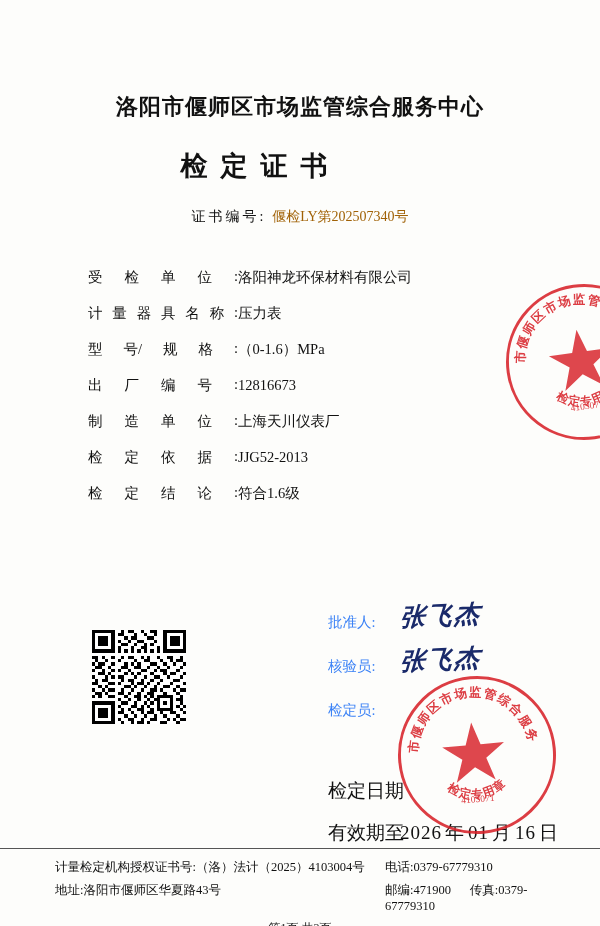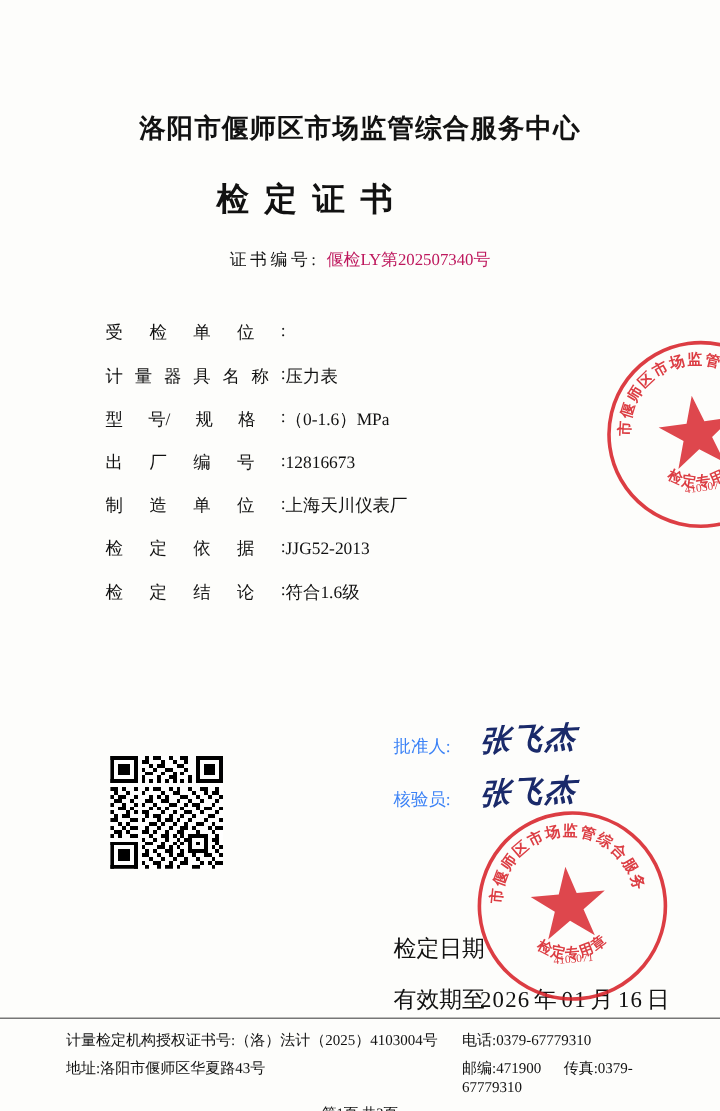--- a/index.html
+++ b/index.html
@@ -54,21 +54,21 @@
     width: 600px;
     text-align: center;
     font-size: 14px;
   }
   .cert-no-label {
     letter-spacing: 3px;
     color: #111;
   }
   .cert-no-value {
     margin-left: 6px;
-    color: #be185d;
+    color: #a16207;
   }
 
   
   .fields {
     position: absolute;
     top: 268px;
     left: 88px;
     width: 420px;
   }
   .field-row {
@@ -227,20 +227,21 @@
   <div class="fields">
 
     <div class="field-row">
       <div class="field-label">
           <span>受</span>
           <span>检</span>
           <span>单</span>
           <span>位</span>
           <span>:</span>
         </div>
+      <div class="field-value">洛阳神龙环保材料有限公司</div>
     </div>
 
     <div class="field-row">
       <div class="field-label">
           <span>计</span>
           <span>量</span>
           <span>器</span>
           <span>具</span>
           <span>名</span>
           <span>称</span>
@@ -538,20 +539,24 @@
 
   <div class="sig-block">
     <div class="sig-row">
       <div class="sig-label">批准人:</div>
       <div class="sig-name">张飞杰</div>
     </div>
     <div class="sig-row">
       <div class="sig-label">核验员:</div>
       <div class="sig-name">张飞杰</div>
     </div>
+    <div class="sig-row">
+      <div class="sig-label">检定员:</div>
+      <div class="sig-name"></div>
+    </div>
   </div>
 
   <div class="date-block date-issue">
     <div class="date-row">
       <div class="date-label">检定日期</div>
     </div>
   </div>
 
   <div class="date-block date-valid">
     <div class="date-row">

